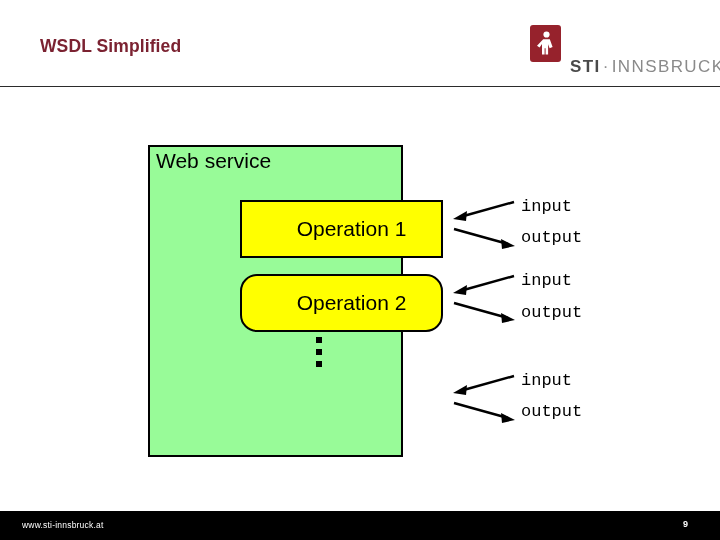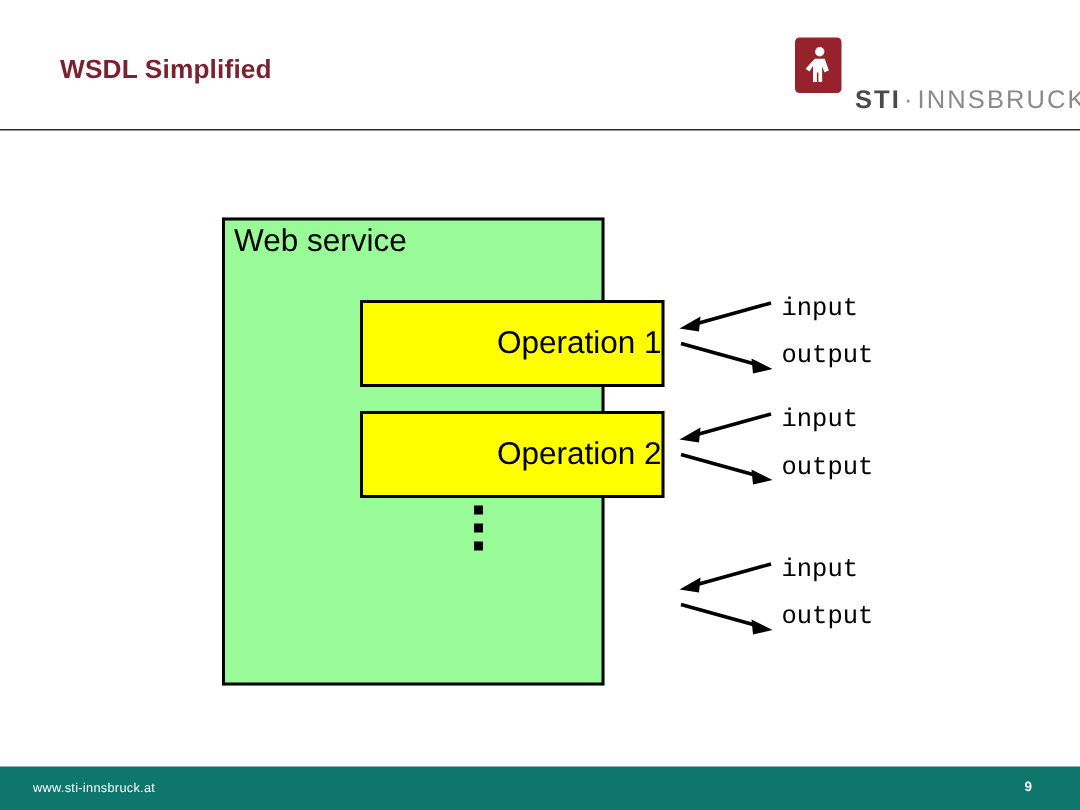--- a/index.html
+++ b/index.html
@@ -106,28 +106,28 @@
     height: 58px;
     background: #FFFF00;
     border: 2px solid #000000;
     box-sizing: border-box;
   }
   .operation-label {
     position: absolute;
     left: 0; right: 0;
     top: 50%;
     transform: translateY(-50%);
-    text-align: right;
+    text-align: center;
     font-size: 21px;
     color: #000000;
     white-space: nowrap;
     padding-left: 20px;
   }
   #operation-box-0 { top: 200px; }
-  #operation-box-1 { top: 274px; }
+  #operation-box-1 { top: 274px; border-radius: 17px; }
   #operation-box-2 { top: 374px; }
 
   #ellipsis-vertical {
     position: absolute;
     left: 315px; top: 337px;
     width: 8px; height: 30px;
     display: flex;
     flex-direction: column;
     justify-content: space-between;
     align-items: center;
@@ -161,21 +161,21 @@
   .io-label-input-1  { top: 271px; }
   .io-label-output-1 { top: 303px; }
   .io-label-input-2  { top: 371px; }
   .io-label-output-2 { top: 402px; }
 
   
   #slide-footer {
     position: absolute;
     left: 0; top: 511px;
     width: 720px; height: 29px;
-    background: #0f766e;
+    background: #000000;
     text-decoration: underline;
   }
   #footer-url {
     position: absolute;
     left: 22px; top: 9px;
     font-size: 8.5px;
     color: #ffffff;
     white-space: nowrap;
     letter-spacing: 0.2px;
   }

